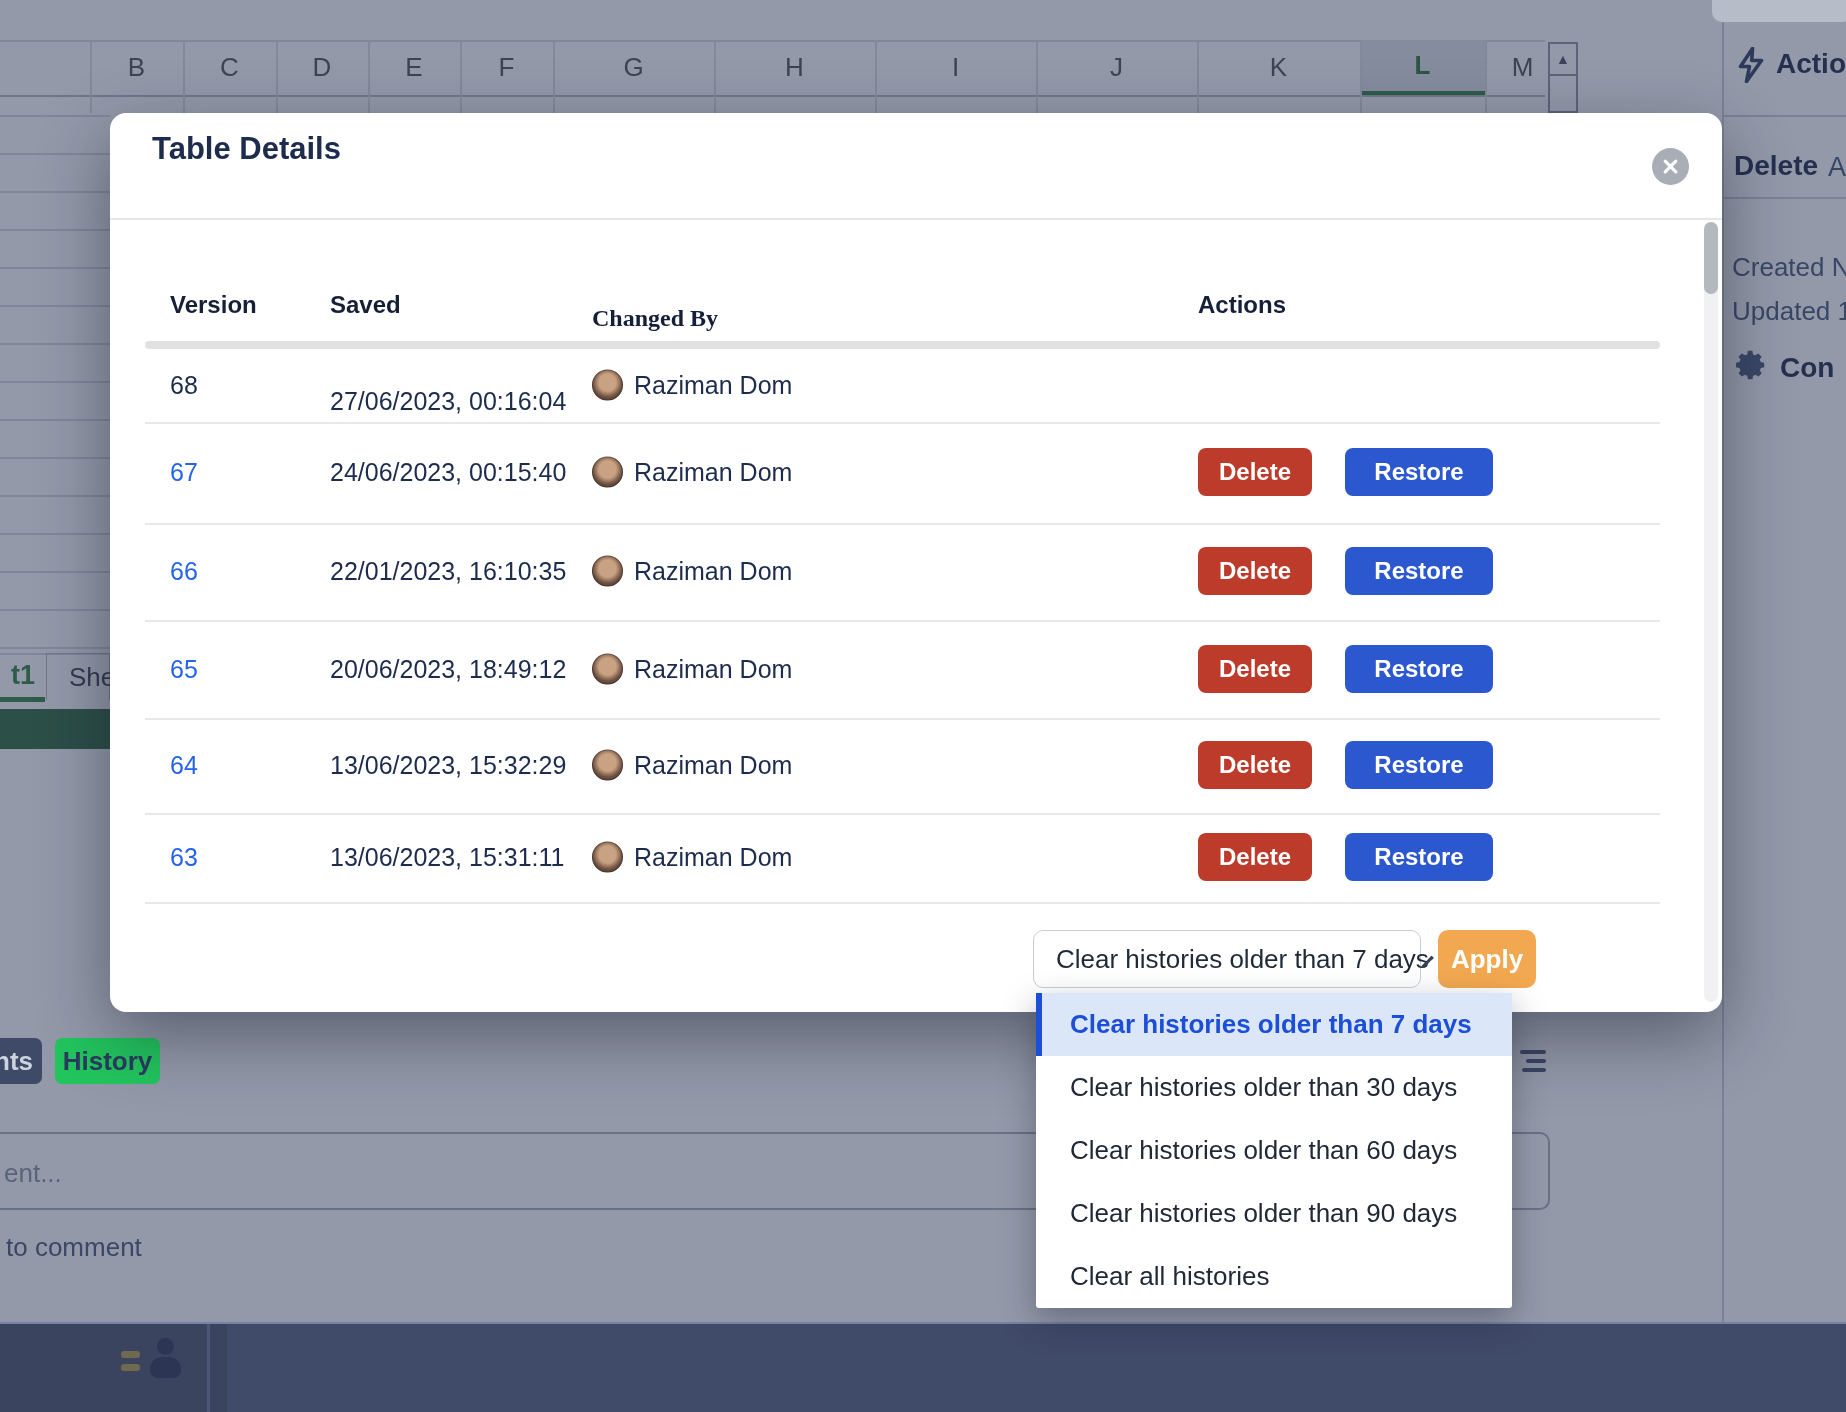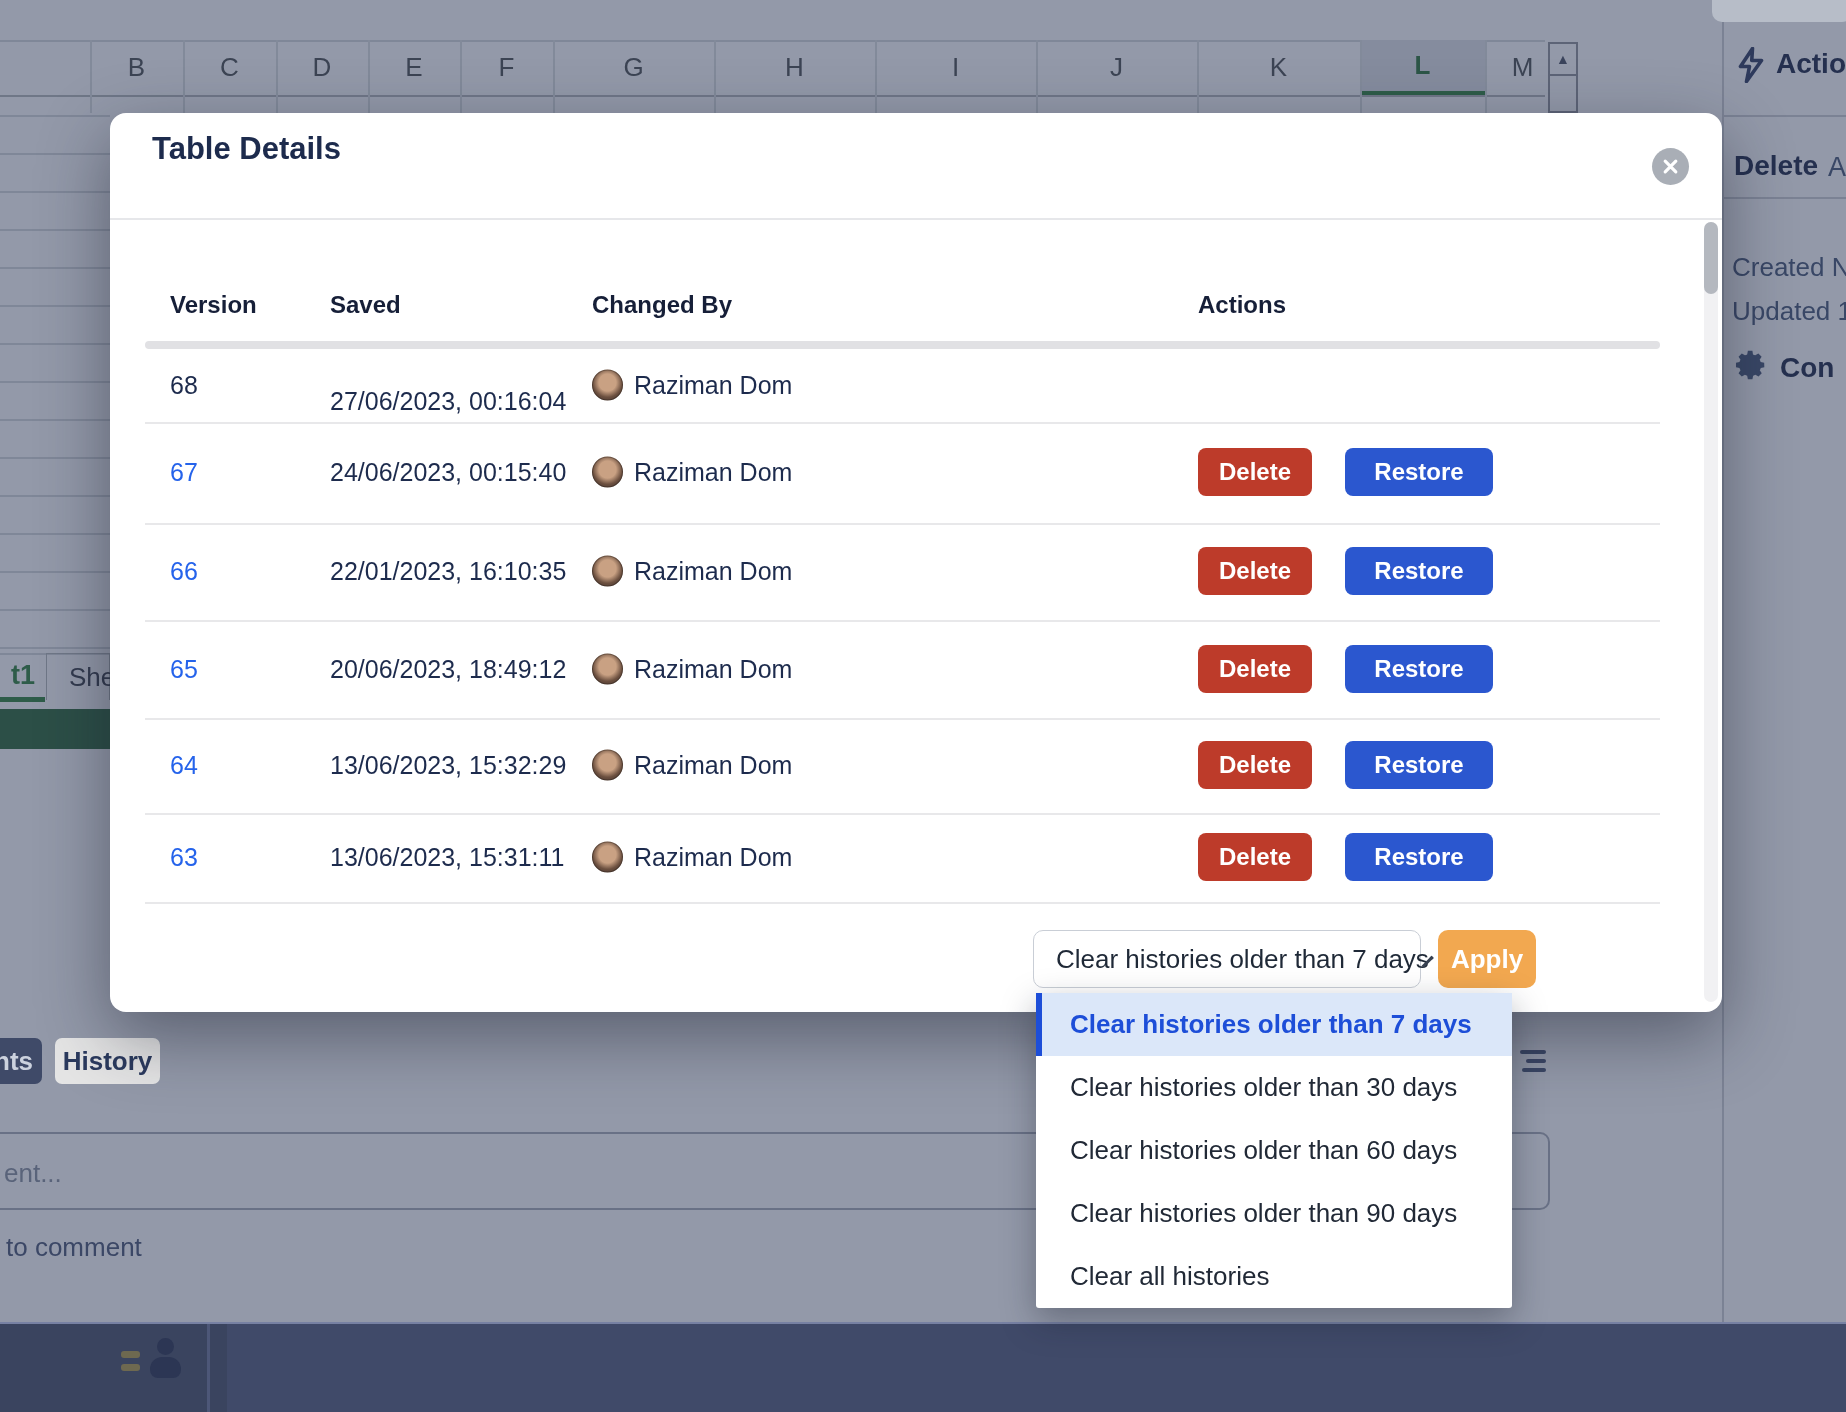--- a/index.html
+++ b/index.html
@@ -23,21 +23,21 @@
                 color:#3b445c; font-size:14px; }
 
   
   .sb-text { position:absolute; color:#394766; font-size:26px; white-space:nowrap; }
   .sb-head { color:#25304f; font-size:28px; font-weight:700;text-align:right; }
   #top-right-card { background:#b7bdc8; border-radius:10px; }
 
   
   #tab-comments { background:#3f4a68; border-radius:7px; color:#ccd2de; font-size:26px; font-weight:700;
                   display:flex; align-items:center; padding-left:8px; }
-  #tab-history { background:#e5e5e5; border-radius:7px; color:#2b3a5e; font-size:26px; font-weight:700;
+  #tab-history { background:#22c55e; border-radius:7px; color:#2b3a5e; font-size:26px; font-weight:700;
                  display:flex; align-items:center; justify-content:center; }
   #comment-input { border:2px solid #697186; border-radius:10px; }
   .dim-text { color:#59637a; font-size:26px; }
   .alignbar { position:absolute; background:#3b4766; height:4px; border-radius:2px; }
 
   
   #bottom-bar { background:#3a445f; border-top:2px solid #7781a3; }
   #bottom-bar-right { background:#404a69; }
   #bottom-bar-div { background:#4d5778; }
   .eqbar { position:absolute; background:#6e6950; height:7px; width:19px; border-radius:3px; }
@@ -188,21 +188,21 @@
   <div id="modal-title">Table Details</div>
   <div id="modal-close">
     <svg width="17" height="17" viewBox="0 0 16 16">
       <path d="M3 3 L13 13 M13 3 L3 13" stroke="#fff" stroke-width="3" stroke-linecap="round"></path>
     </svg>
   </div>
   <div id="modal-hdiv"></div>
 
   <div class="th" style="left:60px;top:178px;">Version</div>
   <div class="th" style="left:220px;top:178px;">Saved</div>
-  <div class="th" style="left:482px;top:178px;">Changed By</div>
+  <div class="th" style="left:482px;top:192px;font-family:Liberation Serif, serif;">Changed By</div>
   <div class="th" style="left:1088px;top:178px;">Actions</div>
   <div id="head-shadow-bar"></div>
 
   <div id="rows-layer">
       <div class="cell" style="left: 60px; top: 272px;">68</div>
       <div class="cell" style="left: 220px; top: 272px; margin-top: 16px;">27/06/2023, 00:16:04</div>
       <div class="avatar" style="left: 482px; top: 272px;"></div>
       <div class="cell" style="left: 524px; top: 272px;">Raziman Dom</div>
       <div class="row-div" style="top: 309px;"></div>
       <div class="cell ver-link" style="left: 60px; top: 359px;">67</div>

